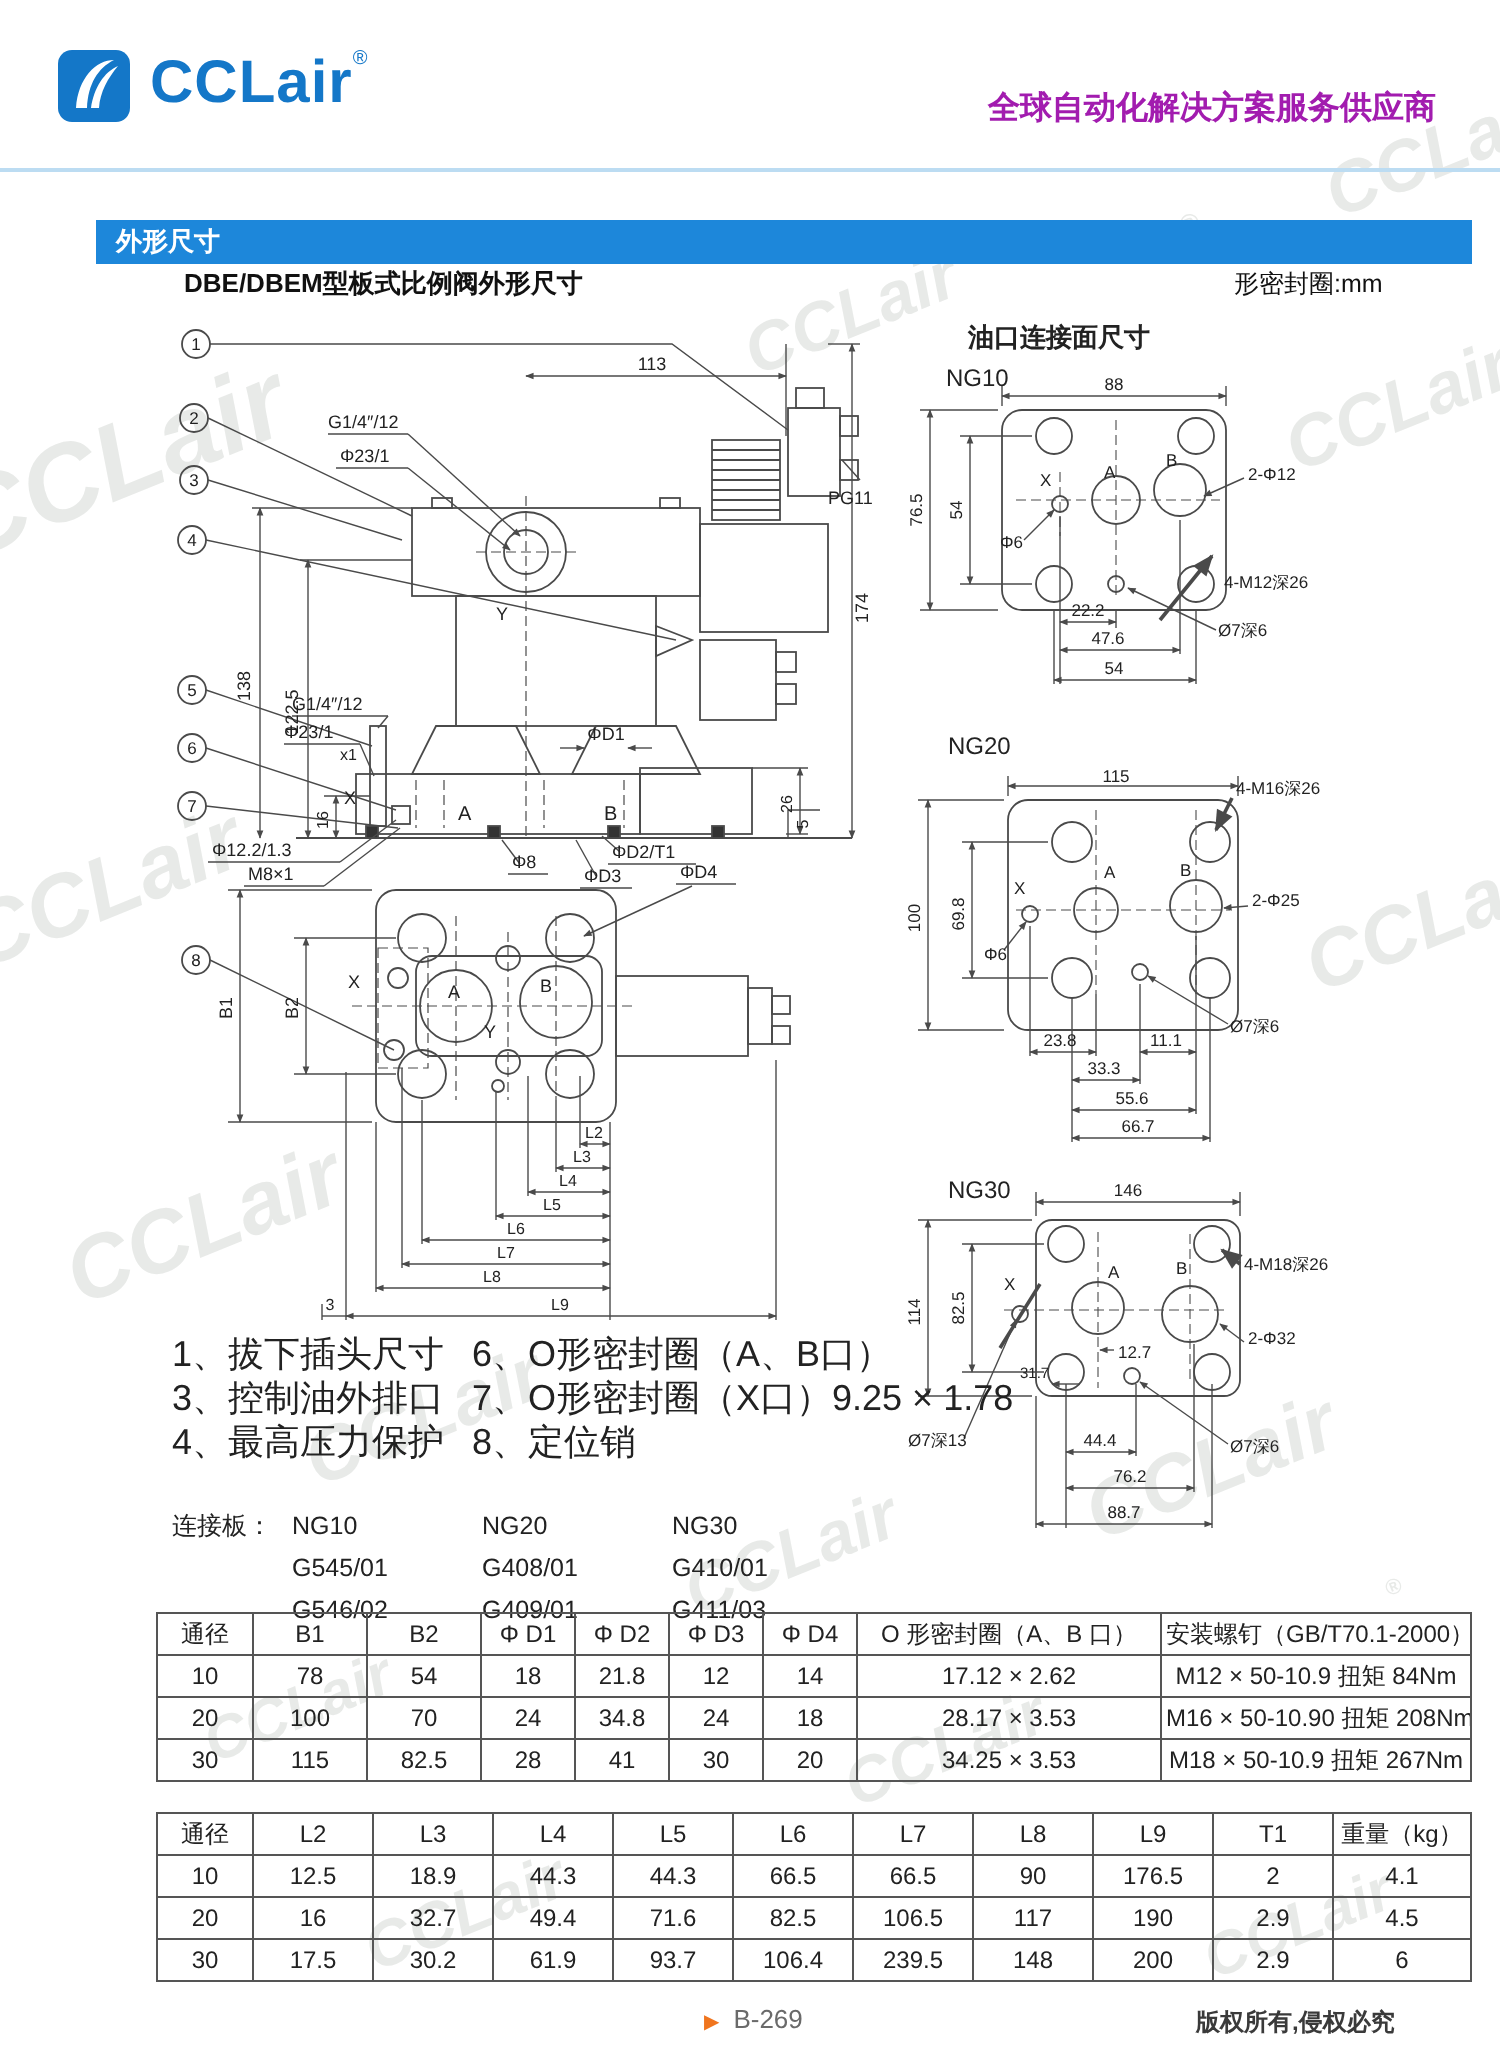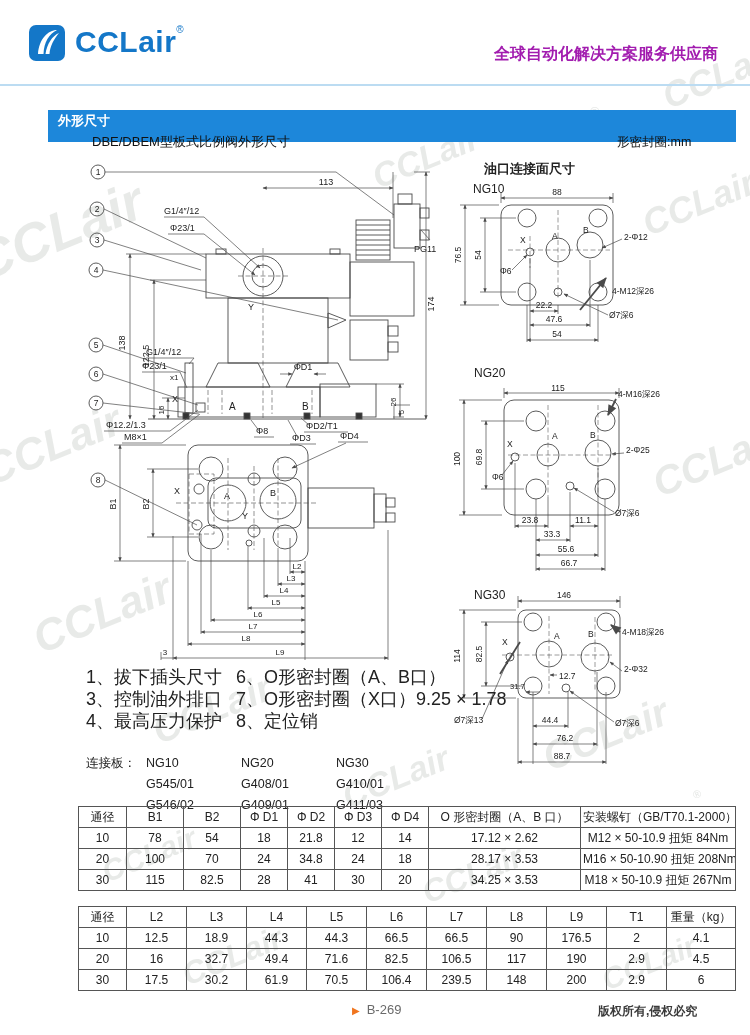--- a/index.html
+++ b/index.html
@@ -6,23 +6,23 @@
   .page{position:relative;width:750px;height:1035px;background:#fff;overflow:hidden;
         font-family:"Liberation Sans","DejaVu Sans",sans-serif;color:#222}
   .abs{position:absolute}
   
   .hd-line{position:absolute;left:0;top:84px;width:750px;height:2px;background:#bcdcf2}
   .logo{position:absolute;left:28px;top:22px;display:flex;align-items:flex-start}
   .logo-text{font-size:30px;font-weight:bold;color:#1477c8;letter-spacing:.5px;margin-left:7px;line-height:40px}
   .logo-reg{font-size:10px;color:#1477c8;margin-top:2px}
   .tagline{position:absolute;right:32px;top:44px;font-size:16px;font-weight:bold;color:#a21caf}
   
-  .bar{position:absolute;left:48px;top:110px;width:688px;height:32px;background:#1d87da;color:#fff;
+  .bar{position:absolute;left:48px;top:110px;width:688px;height:22px;background:#1d87da;color:#fff;
        font-size:13px;font-weight:bold;line-height:21px;padding-left:10px;box-sizing:border-box}
-  .sub-left{position:absolute;left:92px;top:133px;font-size:13px;font-weight:normal;color:#111}
+  .sub-left{position:absolute;left:92px;top:133px;font-size:13px;font-weight:bold;color:#111}
   .sub-right{position:absolute;left:617px;top:134px;font-size:12.5px;color:#111}
   .port-title{position:absolute;left:484px;top:160px;font-size:13px;font-weight:bold;color:#222}
   .ng-label{position:absolute;font-size:12px;color:#222}
   
   .legend{position:absolute;left:86px;top:666px;display:flex;font-size:18px;line-height:22px;color:#222}
   .legend .col1{width:150px}
   
   .plates{position:absolute;left:86px;top:753px;display:flex;font-size:12.5px;line-height:21px;color:#222}
   .plates .lab{width:60px}
   .plates .pcol{width:95px}
@@ -621,21 +621,21 @@
           <td>117</td>
           <td>190</td>
           <td>2.9</td>
           <td>4.5</td>
     </tr>
     <tr>
       <td>30</td>
           <td>17.5</td>
           <td>30.2</td>
           <td>61.9</td>
-          <td>70.5</td>
+          <td>93.7</td>
           <td>106.4</td>
           <td>239.5</td>
           <td>148</td>
           <td>200</td>
           <td>2.9</td>
           <td>6</td>
     </tr>
   </tbody>
     </table>
 

